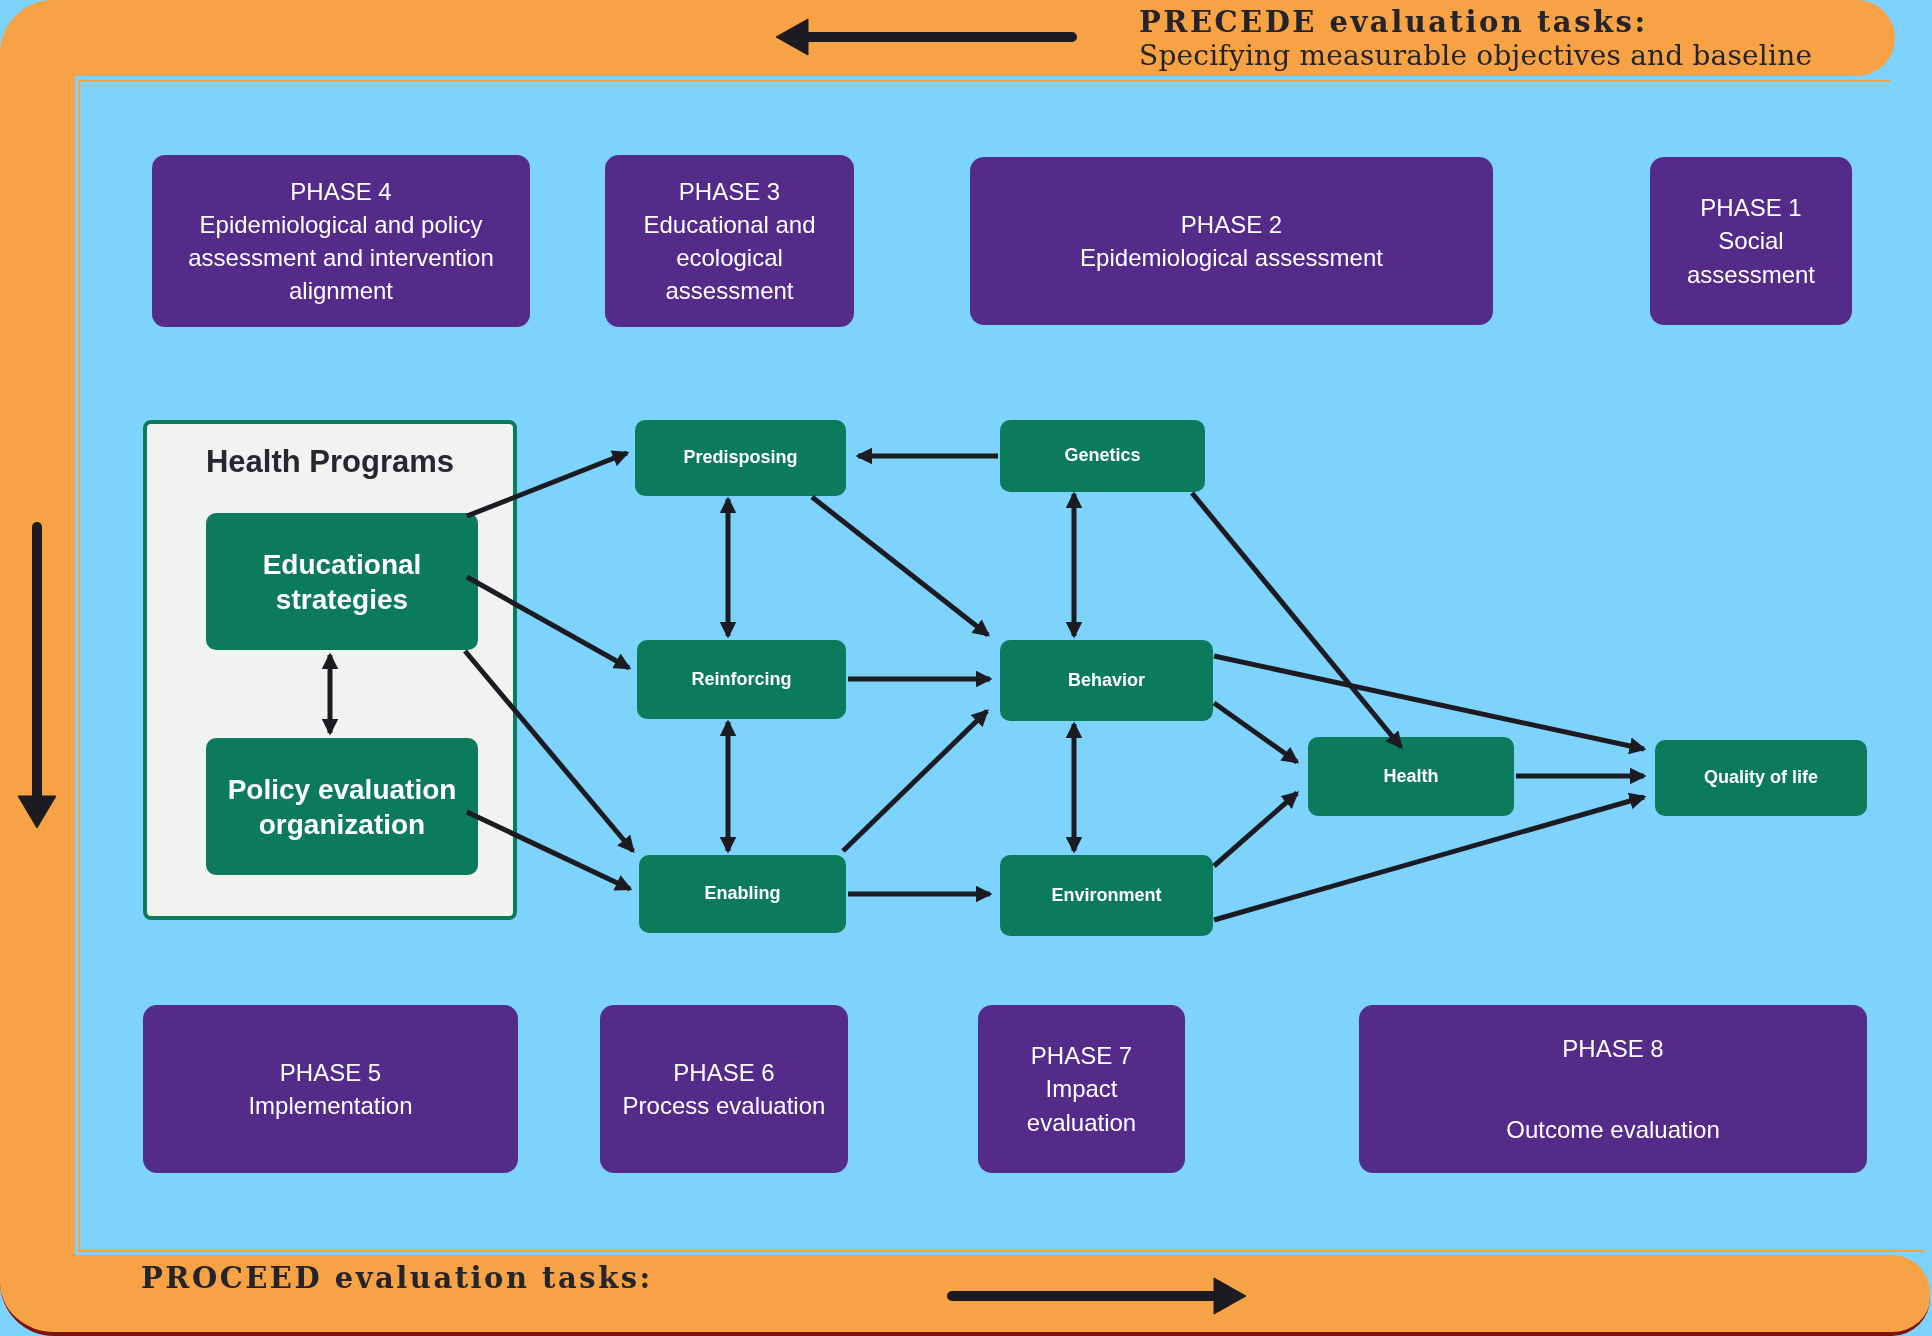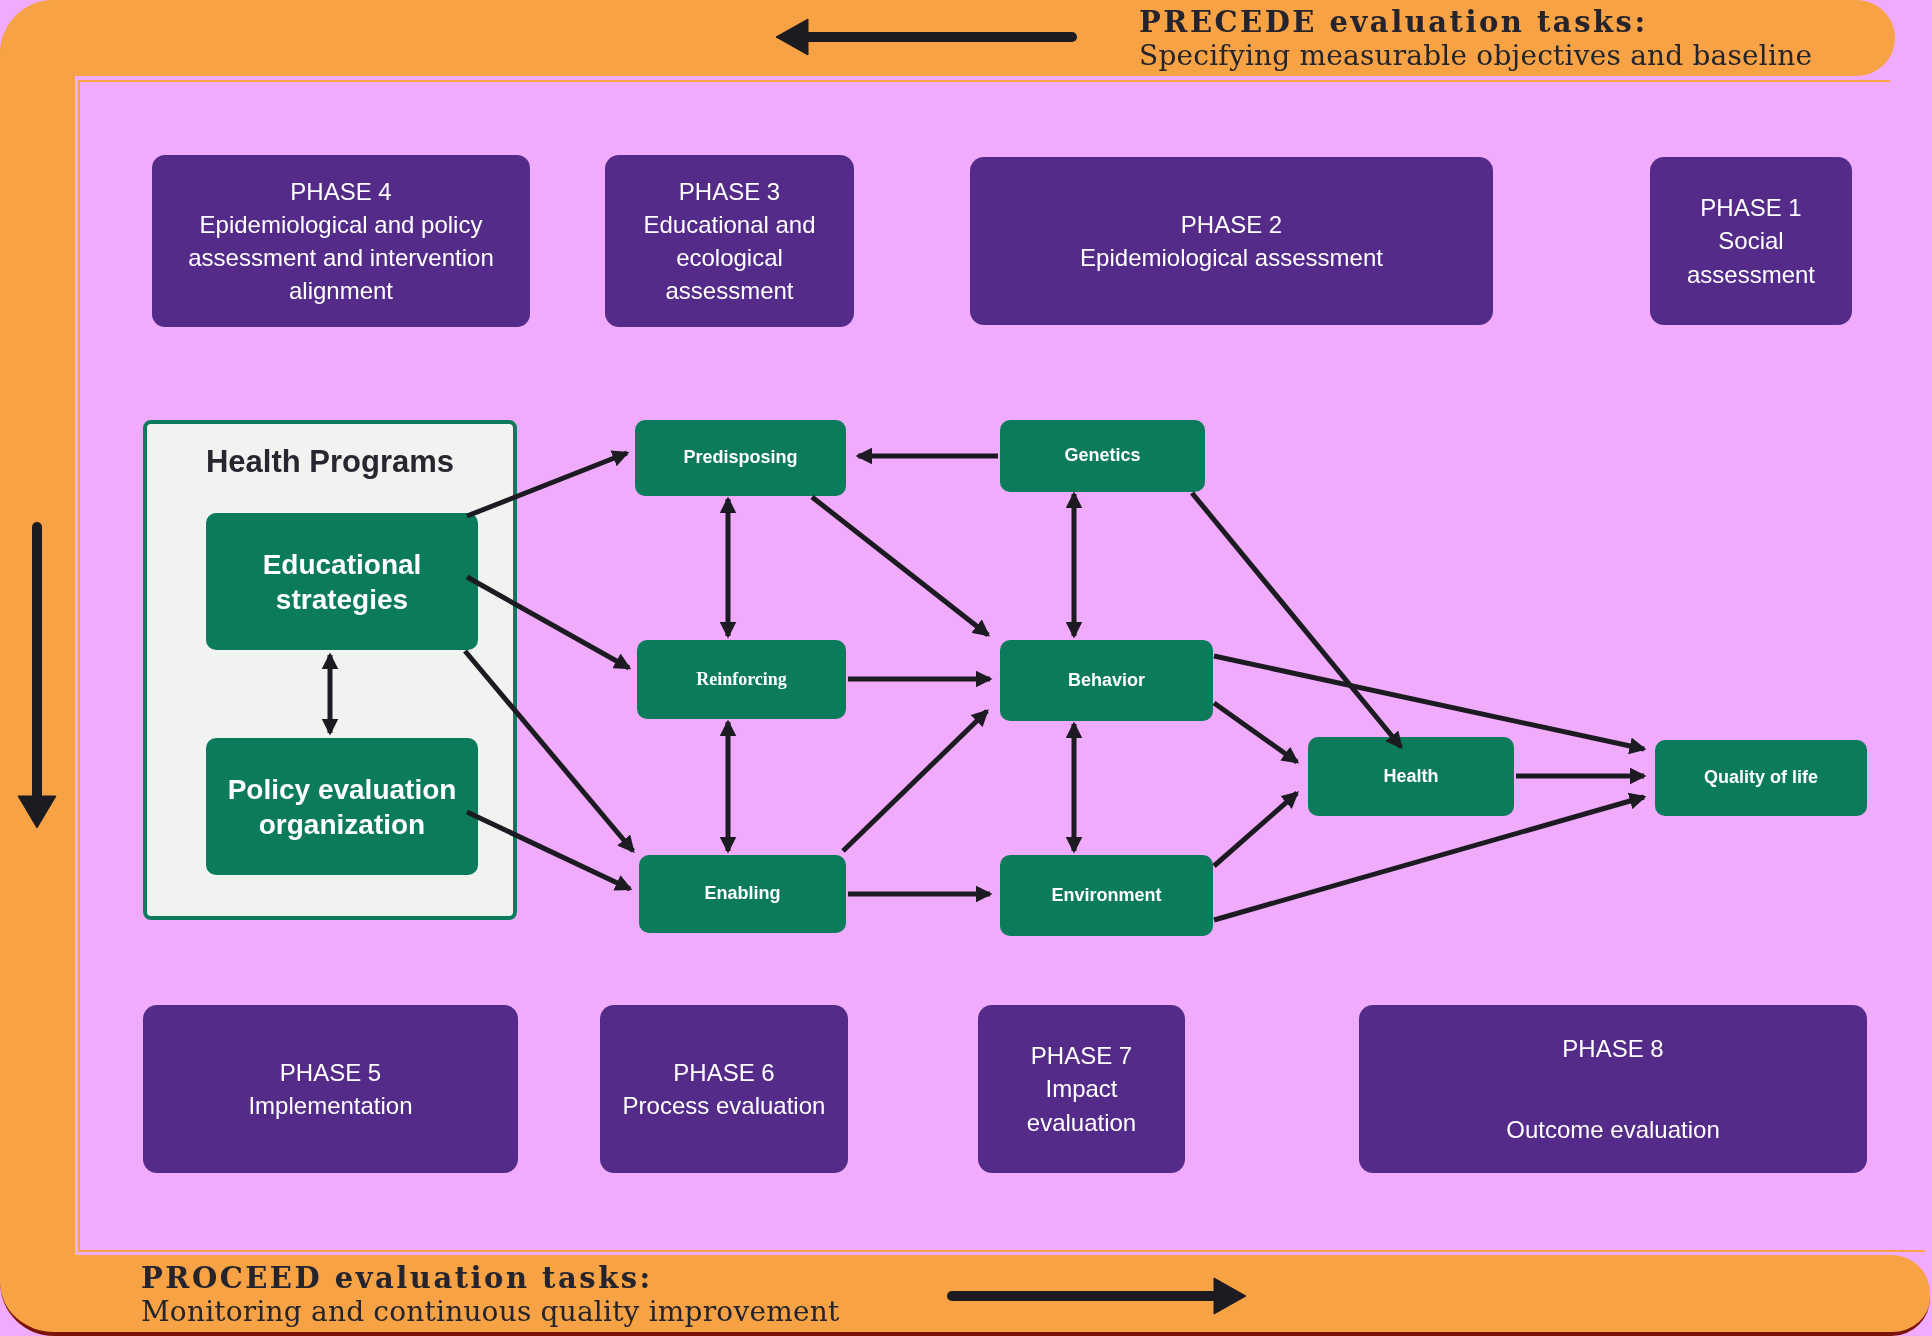--- a/index.html
+++ b/index.html
@@ -1,16 +1,16 @@
 <!DOCTYPE html>
 <html><head>
 <meta charset="utf-8">
 <style>
   html,body{margin:0;padding:0;background:#000;}
-  .stage{position:relative;width:1932px;height:1336px;background:#f0abfc;overflow:hidden;
+  .stage{position:relative;width:1932px;height:1336px;background:#7dd3fc;overflow:hidden;
          font-family:"Liberation Sans",sans-serif;}
 
   
   .frame-top{position:absolute;left:0;top:0;width:1895px;height:76px;background:var(--orange);
              border-radius:54px 38px 38px 0;}
   .frame-left{position:absolute;left:0;top:0;width:75px;height:1332px;background:var(--orange);
               border-radius:54px 0 0 54px;}
   .frame-bottom{position:absolute;left:0;top:1255px;width:1930px;height:77px;background:var(--orange);
                 border-radius:0 38px 38px 54px;border-bottom:4px solid var(--darkred);}
   .pinstripe{position:absolute;background:var(--orange);}
@@ -39,21 +39,21 @@
   .pos-phase6{left:600px;top:1005px;width:248px;height:168px;}
   .pos-phase7{left:978px;top:1005px;width:207px;height:168px;}
   .pos-phase8{left:1359px;top:1005px;width:508px;height:168px;gap:47px;}
 
   
   .gnode{position:absolute;background:var(--green);border-radius:10px;color:#fff;
          display:flex;justify-content:center;align-items:center;text-align:center;
          font-size:18px;font-weight:bold;line-height:1.3;padding:4px 10px;box-sizing:border-box;}
   .pos-predisposing{left:635px;top:420px;width:211px;height:76px;}
   .pos-genetics{left:1000px;top:420px;width:205px;height:72px;}
-  .pos-reinforcing{left:637px;top:640px;width:209px;height:79px;font-family:Liberation Serif, serif;}
+  .pos-reinforcing{left:637px;top:640px;width:209px;height:79px;}
   .pos-behavior{left:1000px;top:640px;width:213px;height:81px;}
   .pos-enabling{left:639px;top:855px;width:207px;height:78px;}
   .pos-environment{left:1000px;top:855px;width:213px;height:81px;}
   .pos-health{left:1308px;top:737px;width:206px;height:79px;}
   .pos-qol{left:1655px;top:740px;width:212px;height:76px;}
 
   
   .hp-box{position:absolute;left:143px;top:420px;width:374px;height:500px;background:#f1f3f1;
           border:4px solid var(--green);border-radius:8px;box-sizing:border-box;}
   .hp-title{position:absolute;left:0;top:20px;width:100%;text-align:center;color:#28262e;
@@ -78,21 +78,20 @@
   <div class="pinstripe pin-top"></div>
   <div class="pinstripe pin-left"></div>
   <div class="pinstripe pin-bottom"></div>
 
   <div class="banner-text top-banner-text">
     <div class="t">PRECEDE evaluation tasks:</div>
     <div class="s">Specifying measurable objectives and baseline</div>
   </div>
   <div class="banner-text bottom-banner-text">
     <div class="t">PROCEED evaluation tasks:</div>
-    <div class="s">Monitoring and continuous quality improvement</div>
   </div>
 
   <svg class="overlay">
     <g stroke="#1c1b21" fill="#1c1b21">
       <line x1="1072" y1="37" x2="806" y2="37" stroke-width="10" stroke-linecap="round"></line>
       <polygon points="808,19 808,55 776,37"></polygon>
     </g>
     <g stroke="#1c1b21" fill="#1c1b21">
       <line x1="37" y1="527" x2="37" y2="798" stroke-width="10" stroke-linecap="round"></line>
       <polygon points="18,796 56,796 37,828"></polygon>

